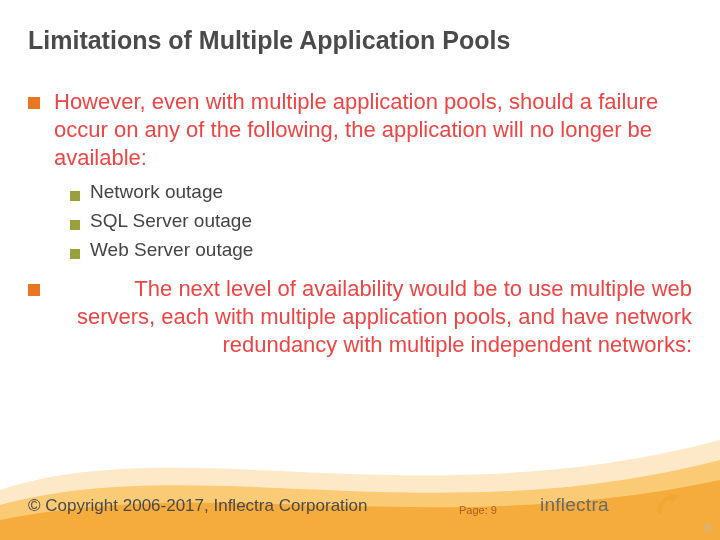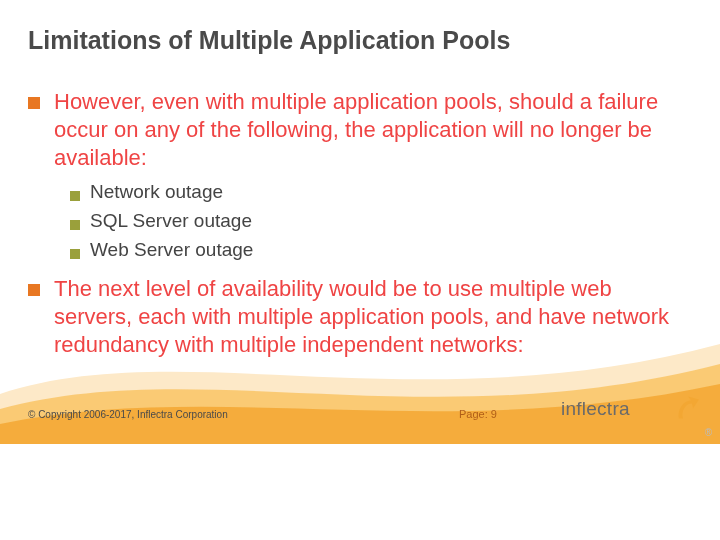--- a/index.html
+++ b/index.html
@@ -1,43 +1,43 @@
 <!DOCTYPE html>
 <html><head>
 <meta charset="utf-8">
 <style>
   * { margin: 0; padding: 0; box-sizing: border-box; }
   html, body { width: 720px; height: 540px; overflow: hidden; font-family: Arial, Helvetica, sans-serif; background: #fff; }
-  .slide { position: relative; width: 720px; height: 444px; }
+  .slide { position: relative; width: 720px; height: 540px; }
   .title {
     position: absolute; top: 26px; left: 28px;
     font-size: 25px; font-weight: bold; color: #4a4a4a;
   }
   .body { position: absolute; top: 88px; left: 28px; right: 28px; }
   .bullet-l1 { display: flex; align-items: flex-start; margin-bottom: 8px; }
   .bullet-l1 .sq { flex: 0 0 12px; width: 12px; height: 12px; background: #e87722; margin-top: 9px; margin-right: 14px; }
   .bullet-l1 .txt { font-size: 22px; color: #ef4444; line-height: 1.28; }
   .sub { margin-left: 42px; margin-top: 4px; margin-bottom: 10px; }
   .bullet-l2 { display: flex; align-items: center; margin-bottom: 4px; }
   .bullet-l2 .sq { flex: 0 0 10px; width: 10px; height: 10px; background: #9aa03b; margin-top: 7px; margin-right: 10px; }
   .bullet-l2 .txt { font-size: 19px; color: #444; line-height: 1.3; }
-  .second-block { margin-top: 12px; }
+  .second-block { margin-top: 12px; text-align: right; }
   .footer-swoosh {
     position: absolute; left: 0; right: 0; bottom: 0; height: 120px; pointer-events: none;
   }
   .copyright {
     position: absolute; left: 28px; bottom: 24px;
-    font-size: 10px; color: #4a4a4a;
+    font-size: 17px; color: #4a4a4a;
   }
   .page {
     position: absolute; left: 430px; bottom: 24px;
     font-size: 11px; color: #b05e18; margin-left: 29px;
   }
   .logo {
-    position: absolute; right: 19px; bottom: 14px;
+    position: absolute; right: 40px; bottom: 14px;
     display: flex; align-items: center;
   }
   .logo svg { width: 140px; height: 40px; }
   .reg {
     position: absolute; right: 8px; bottom: 6px;
     font-size: 10px; color: #bbb;
   }
 </style>
 </head>
 <body>

